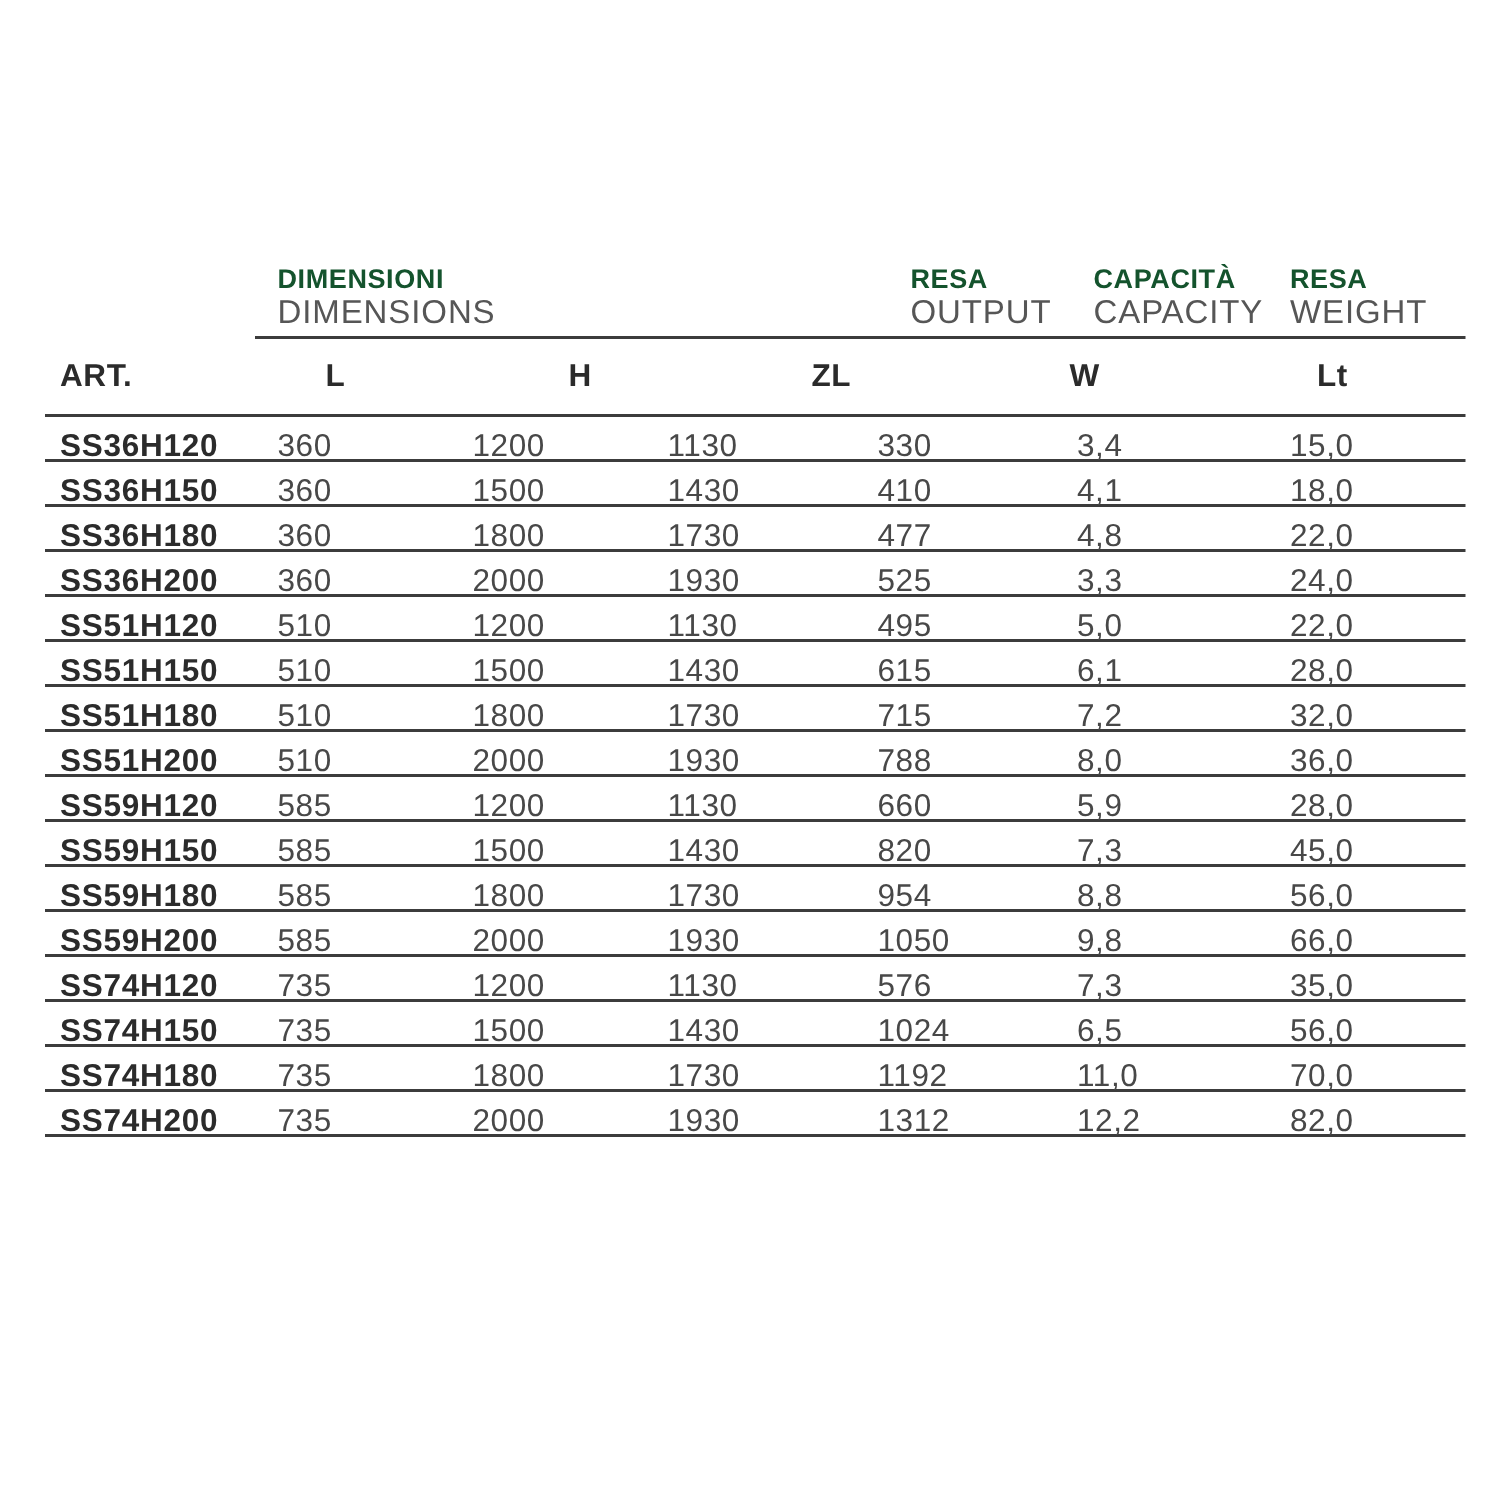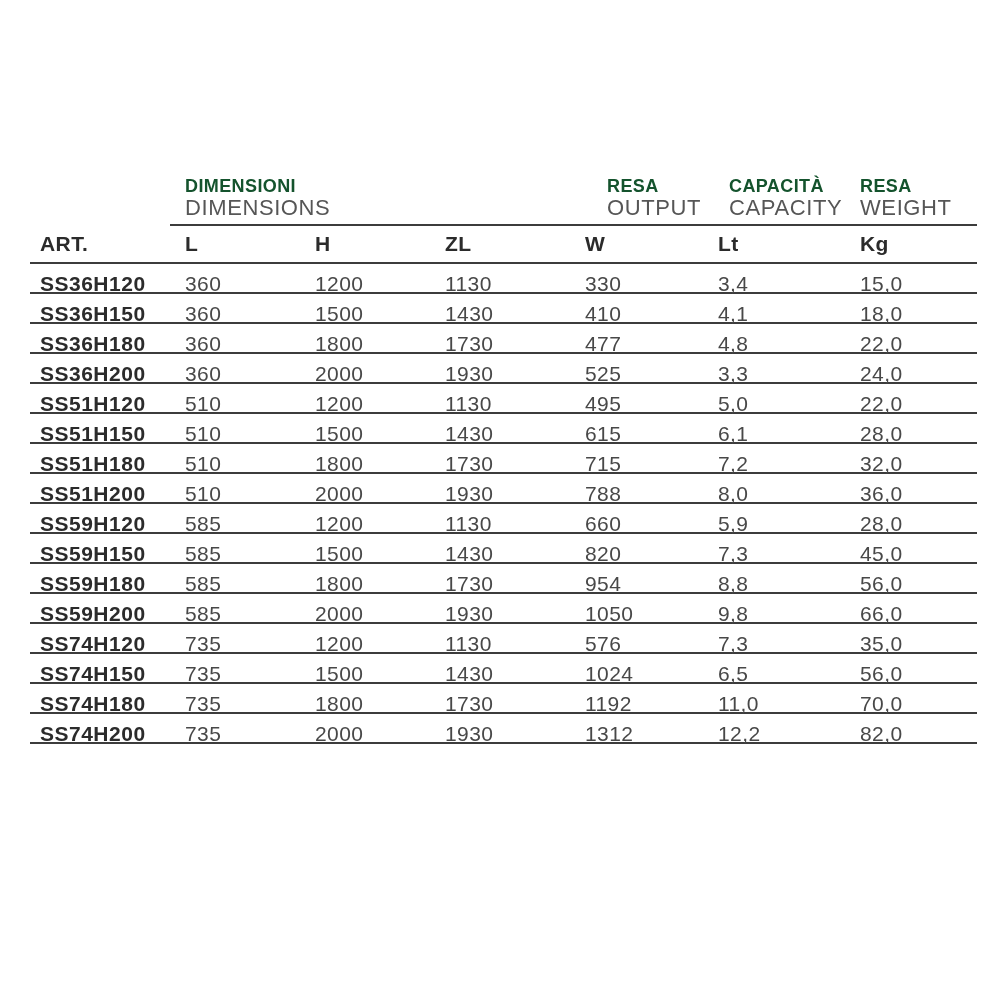--- a/index.html
+++ b/index.html
@@ -60,23 +60,24 @@
     height: 2px;
     background: #3c3c3c;
   }
   
   .grid {
     display: grid;
     grid-template-columns: 155px 130px 130px 140px 133px 142px 1fr;
     align-items: center;
   }
   .header-row {
-    height: 38px;
+    height: 52px;
     border-bottom: 2px solid #3c3c3c;
     box-sizing: border-box;
+    gap: 32px;
   }
   .header-cell {
     font-size: 21px;
     font-weight: 700;
     letter-spacing: 0.4px;
     color: #2b2b2b;
   }
   .header-cell.col-art { padding-left: 10px; }
   .data-row {
     height: 18px;

